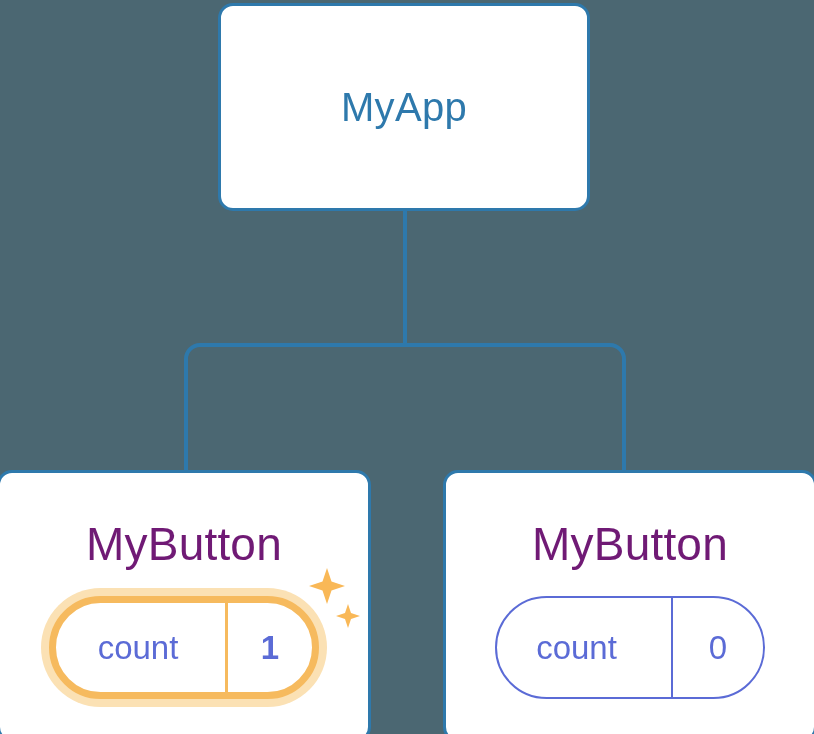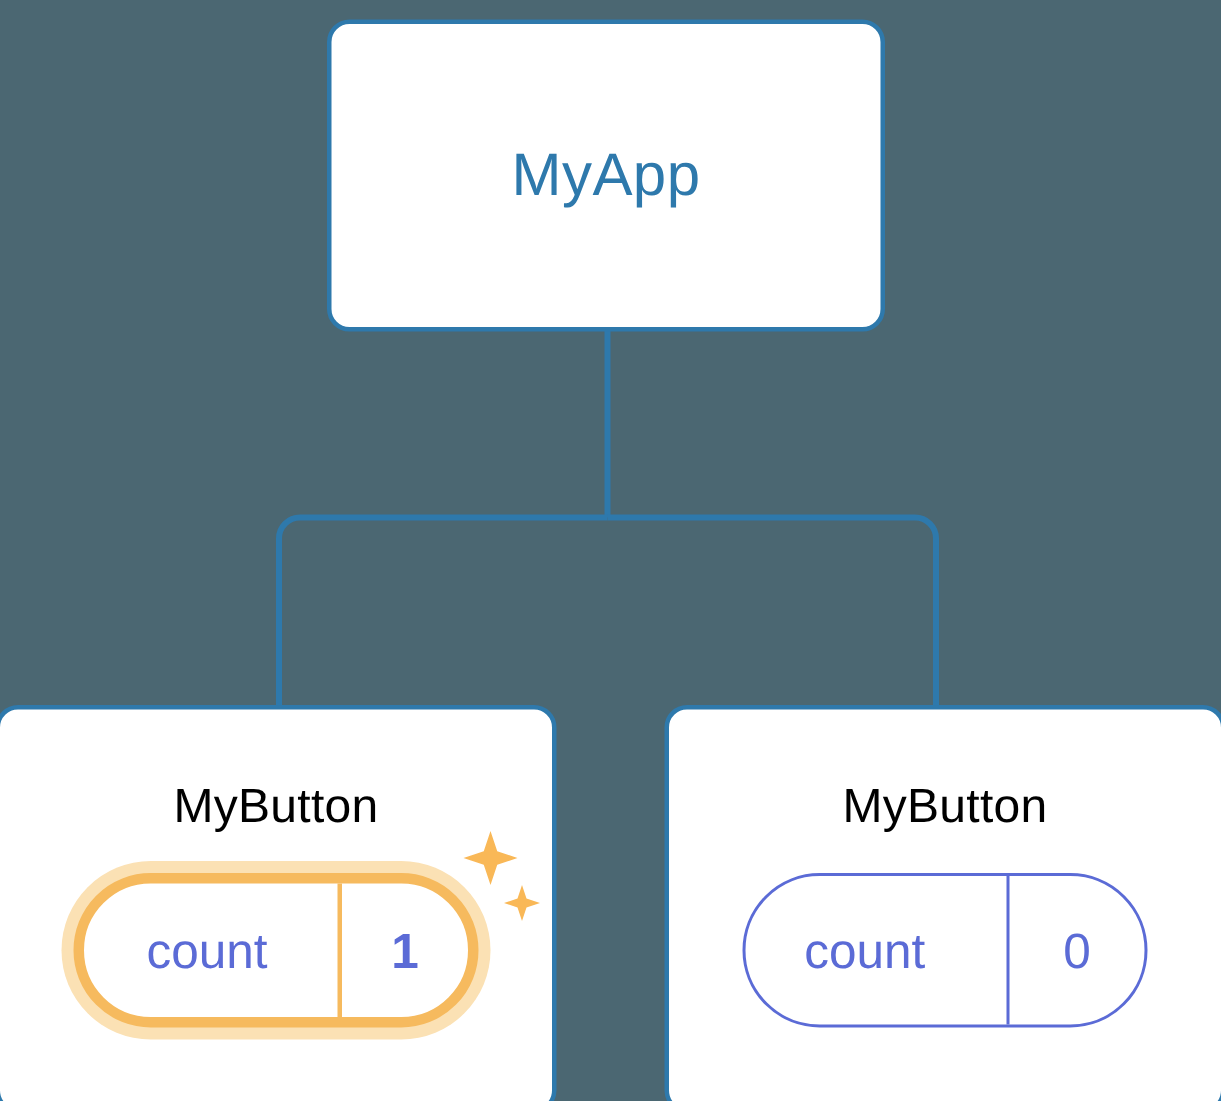--- a/index.html
+++ b/index.html
@@ -37,21 +37,21 @@
     position: absolute;
     background: #ffffff;
     border: 3px solid #2e79ac;
     border-radius: 15px;
     box-sizing: border-box;
   }
 
   
   #root-node {
     left: 218px;
-    top: 13px;
+    top: 3px;
     width: 372px;
     height: 208px;
     display: flex;
     align-items: center;
     justify-content: center;
   }
   .root-title {
     color: #2e79ac;
     font-size: 40px;
     letter-spacing: 0.3px;
@@ -63,22 +63,22 @@
     top: 470px;
     height: 272px;
     display: flex;
     flex-direction: column;
     align-items: center;
   }
   #child-node-left  { left: -3px;  width: 374px; }
   #child-node-right { left: 443px; width: 374px; }
 
   .child-title {
-    color: #000000;
-    font-size: 32px;
+    color: #701a75;
+    font-size: 46px;
     line-height: 1;
     margin-top: 48px;
     letter-spacing: 0.2px;
   }
 
   
   .pill-wrap {
     position: relative;
     margin-top: 29px;
     display: flex;

